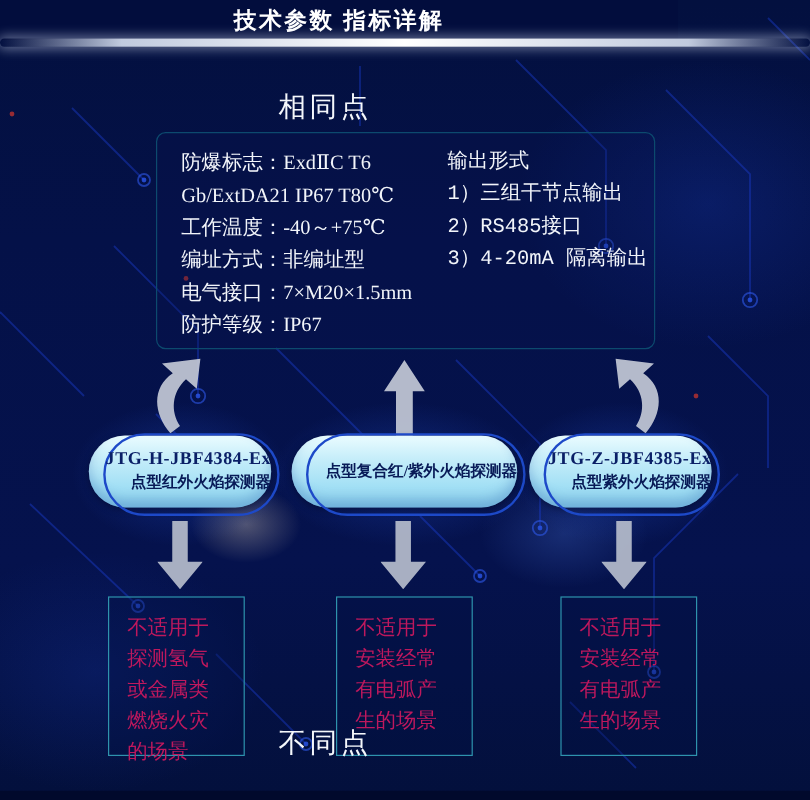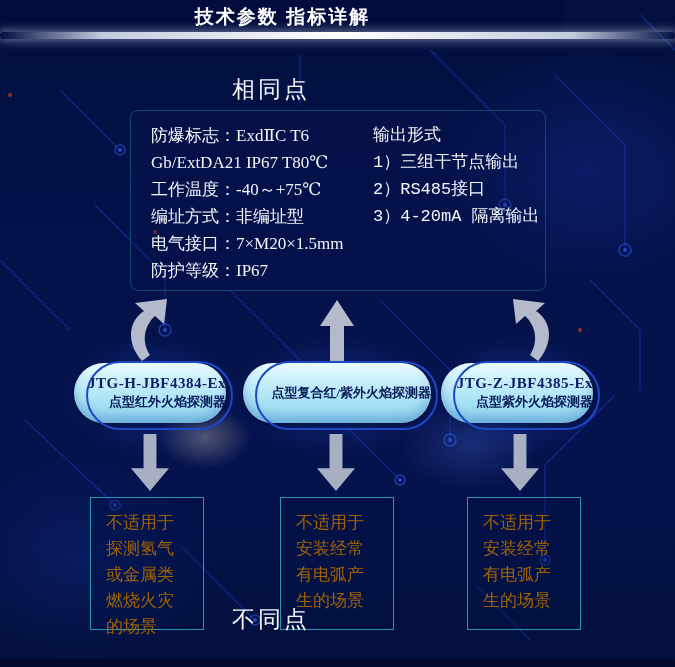--- a/index.html
+++ b/index.html
@@ -85,21 +85,21 @@
 
   
   .note-box{
     top:497px;width:114px;height:133px;z-index:2;box-sizing:border-box;
     border:1px solid #2e93ad;background:rgba(4,18,70,0.35);
   }
   .note-1{left:90px;}
   .note-2{left:280px;}
   .note-3{left:467px;}
   .note-text{
-    padding:12px 0 0 15px;font-size:17px;line-height:26px;color:#a16207;white-space:pre-line;
+    padding:12px 0 0 15px;font-size:17px;line-height:26px;color:#be185d;white-space:pre-line;
   }
 
   .footer-bar{left:0;bottom:0;width:675px;height:8px;background:#01092c;z-index:2;}
 </style>
 </head>
 <body>
 
 <svg class="bg" width="675" height="667" viewBox="0 0 675 667" aria-hidden="true">
   <g stroke="#1b3ccc" stroke-width="1.5" fill="none" opacity="0.45">
     <path d="M430,50 L505,125 L505,205"></path>

